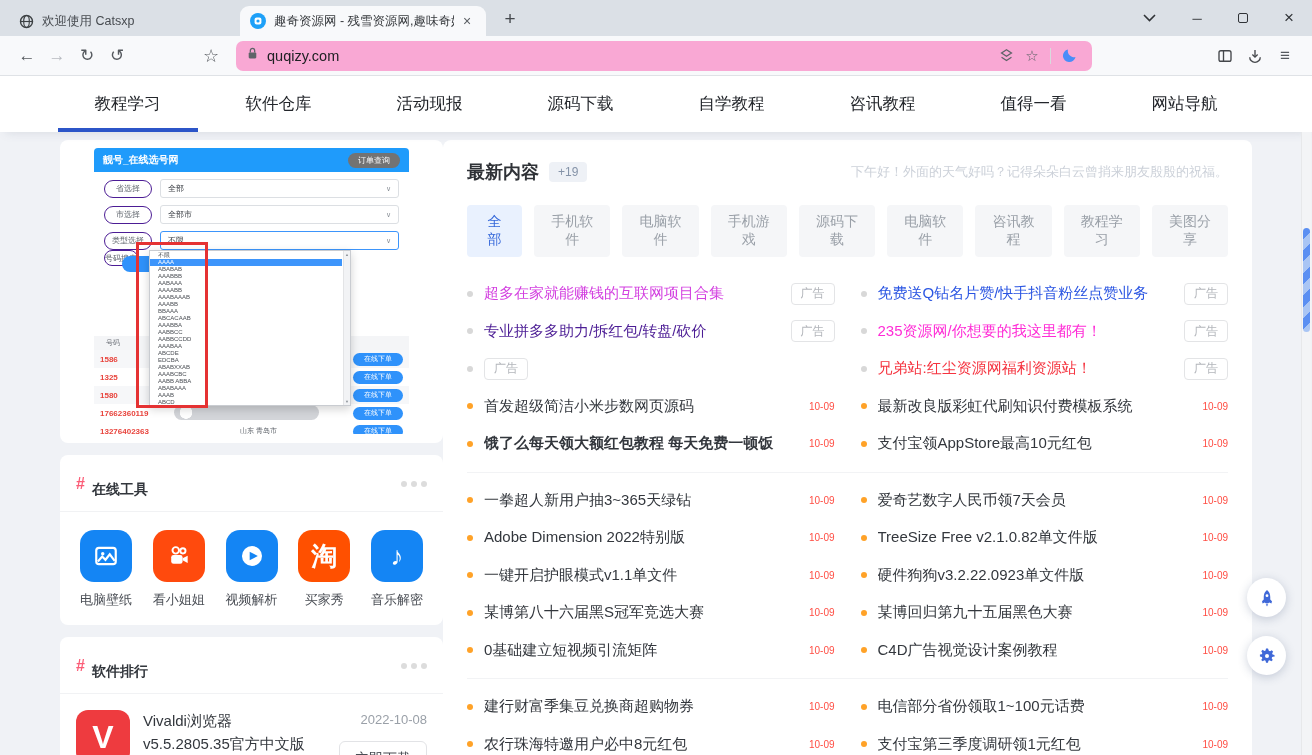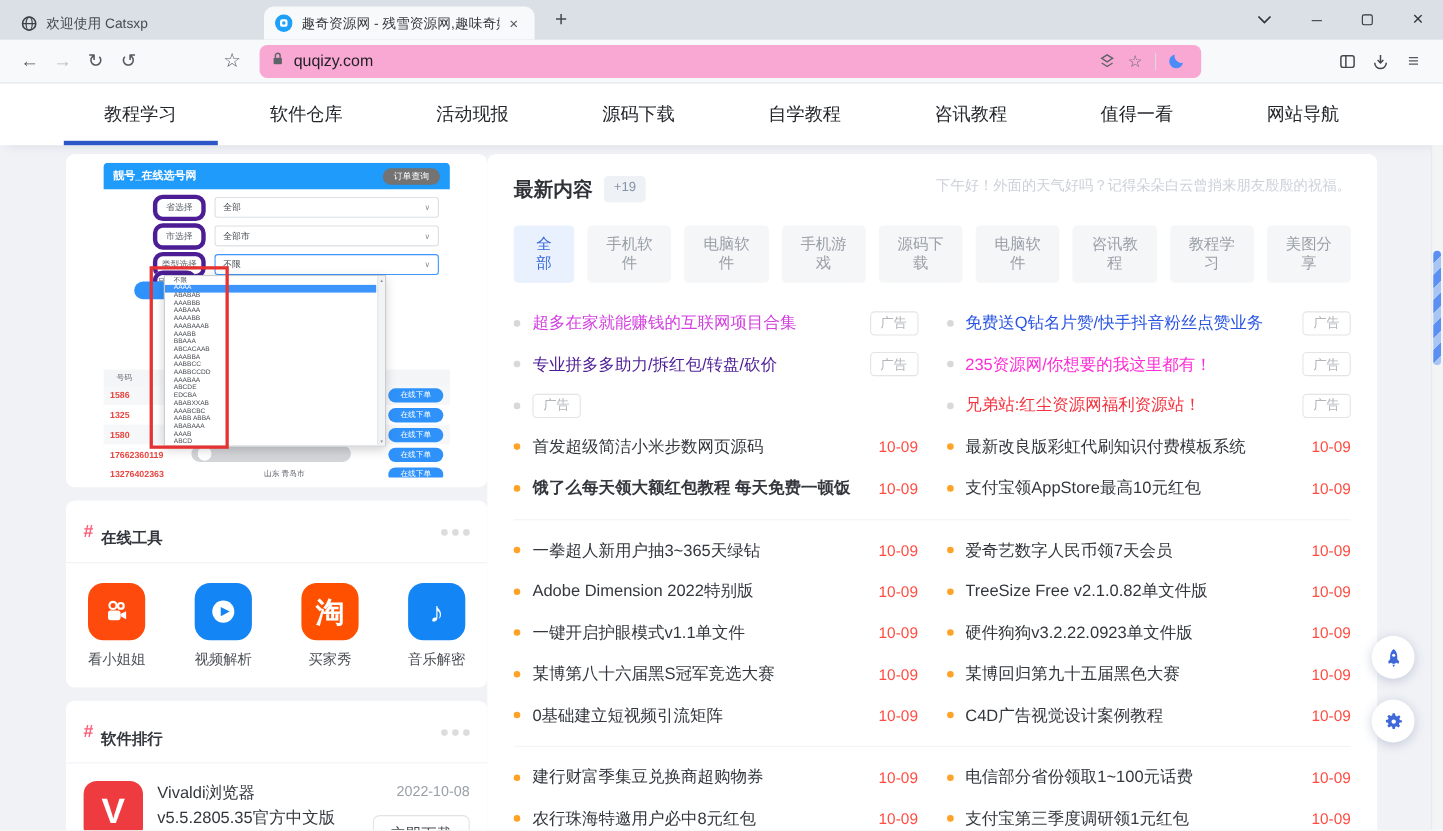--- a/index.html
+++ b/index.html
@@ -47,21 +47,21 @@
   .head-title { font-size:14px; font-weight:700; color:#33373d;margin-top:12px; }
   .dots { margin-left:auto; display:flex; gap:4px; }
   .dots i { width:6px; height:6px; border-radius:50%; background:#dcdcdc; }
 
   
   .shot-card { padding:8px 0 9px; }
   .shot { position:relative; width:315px; height:286px; margin:0 auto; overflow:hidden; background:#fff; }
   .shot-head { height:24px; background:#1f9bfb; display:flex; align-items:center; padding:0 9px; color:#fff; font-size:10px; font-weight:700; border-radius:4px 4px 0 0; }
   .shot-order { margin-left:auto; background:#737373; border-radius:9px; padding:2px 10px; font-size:8px; font-weight:400; }
   .sfield { display:flex; align-items:center; gap:8px; margin:7px 10px 0; height:19px; }
-  .sf-label { flex:none; width:48px; border:4px solid #4c1d95; border-radius:9px; text-align:center; padding:2.5px 0; color:#5d636b; font-size:8px; background:#fff;margin-left:35px; }
+  .sf-label { flex:none; width:48px; border:1px solid #4c1d95; border-radius:9px; text-align:center; padding:2.5px 0; color:#5d636b; font-size:8px; background:#fff; }
   .sf-select { flex:1; border:1px solid #dcdfe3; border-radius:3px; height:19px; display:flex; align-items:center; padding:0 7px; color:#3a3e44; font-size:8px; background:#fff; }
   .sf-select .chev { margin-left:auto; color:#8a9097; font-size:7px; }
   .sfield.focus .sf-select { border-color:#3d95fb; }
   .sfield4 { position:absolute; left:10px; top:98px; z-index:1; }
   .search-pill { position:absolute; left:28px; top:108px; width:52px; height:16px; border-radius:8px; background:#2f92fb; z-index:1; }
   .stable { position:absolute; left:0; right:0; top:188px; z-index:1; }
   .shead { height:14px; background:#f4f5f7; color:#6b7077; font-size:7px; display:flex; align-items:center; padding-left:12px; }
   .srow { height:18px; display:flex; align-items:center; padding:0 6px; }
   .srow.alt { background:#f6f7f9; }
   .snum { width:64px; color:#e8443d; font-weight:700; font-size:8px; }
@@ -89,36 +89,36 @@
   .app-info { flex:1; min-width:0; }
   .app-name { font-size:15px; color:#33373d; line-height:1.5; }
   .app-stars { margin-top:5px; font-size:13px; color:#ffab2e; }
   .rec { color:#9aa0a8; font-size:12px; }
   .app-side { flex:none; text-align:right; }
   .app-date { color:#9aa0a8; font-size:13px; margin-top:2px; }
   .dl-btn { margin-top:14px; border:1px solid #e2e3e6; border-radius:6px; padding:8px 15px; font-size:14px; color:#4a4e55; background:#fff; }
 
   
   .latest-card { flex:1; min-width:0; padding:20px 24px; min-height:900px; }
-  .latest-head { display:flex; }
+  .latest-head { display:flex; align-items:center; }
   .latest-title { font-size:18px; font-weight:700; color:#2f3237; }
   .badge { margin-left:10px; background:#eef1f6; color:#8593a8; font-size:12px; padding:3px 9px; border-radius:4px; }
   .greeting { margin-left:auto; color:#ccd1d9; font-size:13px; }
   .filters { display:flex; gap:12px; margin-top:21px; }
   .chip { background:#f5f6f8; color:#9aa0a8; font-size:14px; padding:8px 17px; border-radius:4px; border:none; cursor:pointer; font-family:inherit; }
   .chip.active { background:#e9f1fe; color:#3568da; }
   .groups { margin-top:13px; }
   .group { display:flex; gap:26px; padding:5px 0; }
   .group + .group { border-top:1px solid #f2f3f5; margin-top:4px; padding-top:9px; }
   .plist { flex:1; min-width:0; list-style:none; }
   .post-row { display:flex; align-items:center; height:37.5px; gap:11px; cursor:pointer; }
   .dot { width:6px; height:6px; border-radius:50%; background:#ffa228; flex:none; }
   .post-row.ad .dot { background:#d8d8d8; }
   .title { flex:1; font-size:15px; color:#33373d; white-space:nowrap; overflow:hidden; text-overflow:ellipsis; }
-  .meta { flex:none; font-size:14px; color:#ff4d43; }
+  .meta { flex:none; font-size:10px; color:#ff4d43; }
   .post-row.ad .meta { font-size:12px; color:#b3b6bb; border:1px solid #e3e4e6; border-radius:4px; padding:1.5px 9px; }
   .post-row.bold .title { font-weight:700; }
   .t-purple .title { color:#d33fe0; } .t-teal .title { color:#4c1d95; } .t-red .title { color:#ef3440; }
   .t-blue .title { color:#2a55e2; } .t-pink .title { color:#ff2bd6; } .t-red2 .title { color:#f5333f; }
 
   
   .float-btn { position:absolute; right:26px; width:39px; height:39px; border-radius:50%; background:#fff; box-shadow:0 2px 10px rgba(60,80,120,0.25); display:flex; align-items:center; justify-content:center; z-index:6; cursor:pointer; }
   .float-rocket { top:578px; } .float-gear { top:636px; }
   .scrollbar { position:absolute; right:1px; top:132px; bottom:0; width:10px; background:#f3f4f6; border-left:1px solid #e7e8ea; z-index:5; }
   .scroll-thumb { position:absolute; left:1px; right:1px; top:96px; height:104px; border-radius:5px;
@@ -328,20 +328,30 @@
           <span class="hash">#</span>
           <span class="head-title">在线工具</span>
           <span class="dots">
               <i></i>
               <i></i>
               <i></i>
             </span>
         </div>
         <div class="tools">
           <div class="tool">
+            <div class="tile blue">
+              <svg width="26" height="26" viewBox="0 0 24 24" fill="none" stroke="#fff" stroke-width="2">
+                  <rect x="3" y="4.5" width="18" height="15" rx="2.5"></rect>
+                  <circle cx="9" cy="10" r="1.6" fill="#fff" stroke="none"></circle>
+                  <path d="M4.5 17l4-4.5 3 3 4-5 4.5 6"></path>
+                </svg>
+            </div>
+            <div class="tool-label">电脑壁纸</div>
+          </div>
+          <div class="tool">
             <div class="tile ks">
               <svg width="26" height="26" viewBox="0 0 24 24" fill="none" stroke="#fff" stroke-width="1.8">
                   <circle cx="9" cy="6.8" r="3"></circle>
                   <circle cx="15.6" cy="7.2" r="2.4"></circle>
                   <rect x="4.8" y="11" width="10.5" height="8.2" rx="2.2" fill="#fff" stroke="none"></rect>
                   <path d="M15.3 14l4.7-2.3v6.8L15.3 16z" fill="#fff" stroke="none"></path>
                 </svg>
             </div>
             <div class="tool-label">看小姐姐</div>
           </div>

